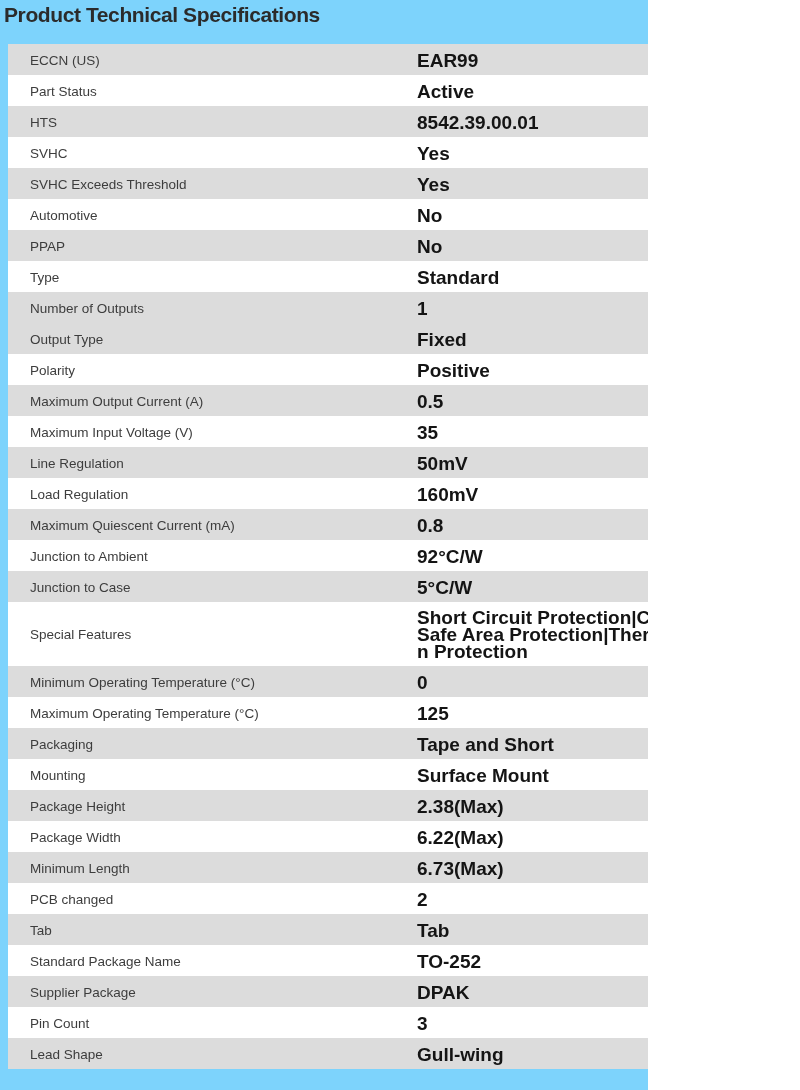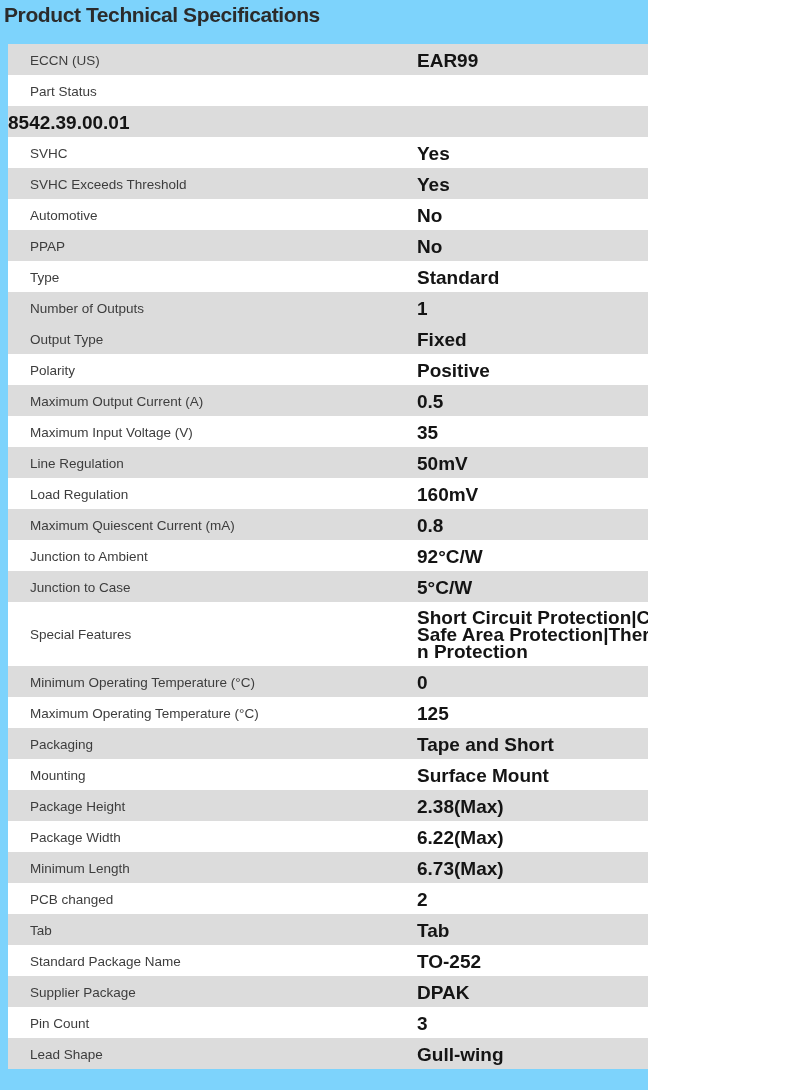--- a/index.html
+++ b/index.html
@@ -63,22 +63,24 @@
   <h1 class="page-title">Product Technical Specifications</h1>
 
   <div class="spec-table">
 
   <div class="spec-row alt">
         <div class="spec-label">ECCN (US)</div>
         <div class="spec-value">EAR99</div>
       </div>
       <div class="spec-row">
         <div class="spec-label">Part Status</div>
+        <div class="spec-value">Active</div>
       </div>
       <div class="spec-row alt">
+        <div class="spec-label">HTS</div>
         <div class="spec-value">8542.39.00.01</div>
       </div>
       <div class="spec-row">
         <div class="spec-label">SVHC</div>
         <div class="spec-value">Yes</div>
       </div>
       <div class="spec-row alt">
         <div class="spec-label">SVHC Exceeds Threshold</div>
         <div class="spec-value">Yes</div>
       </div>

